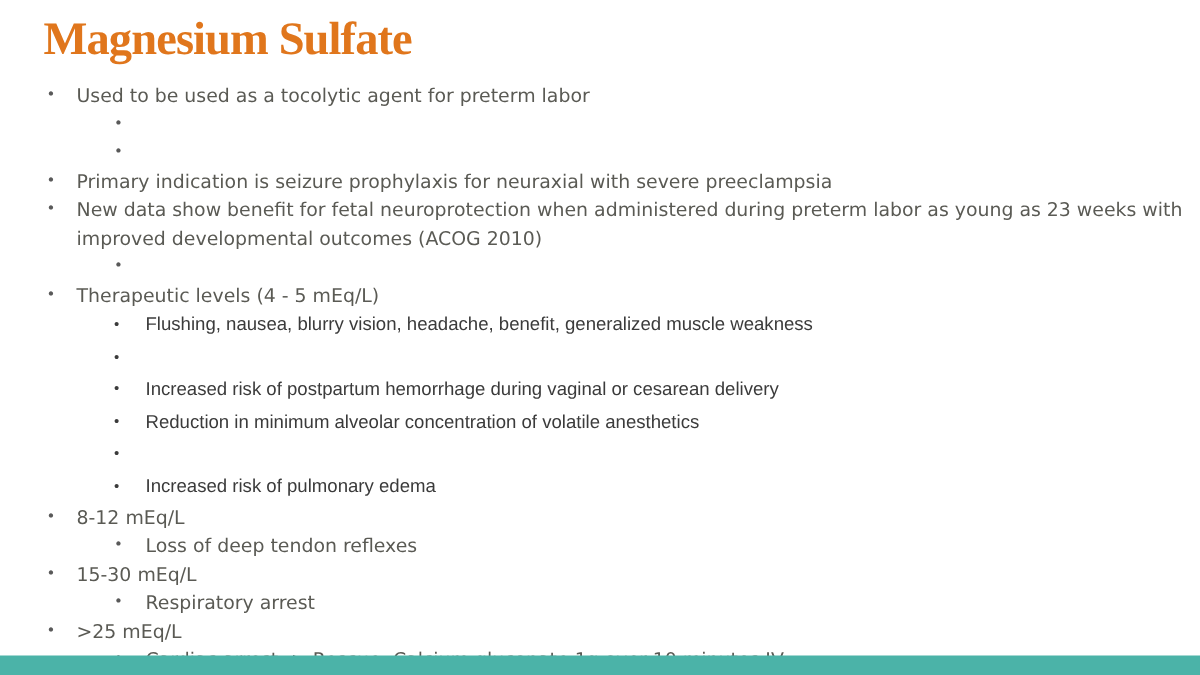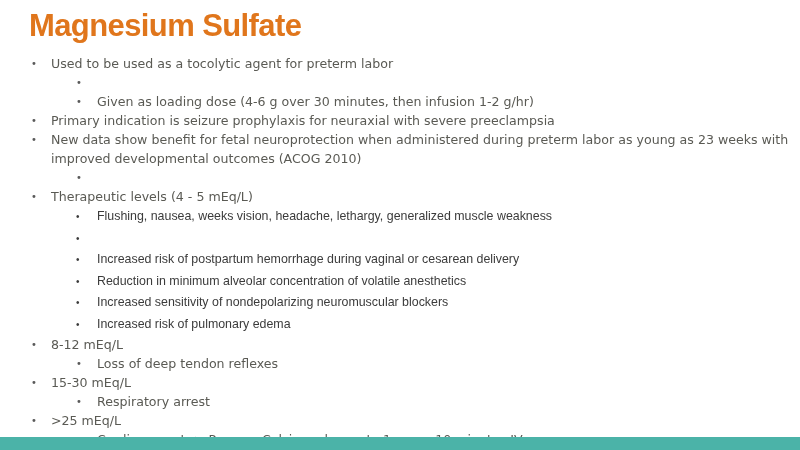--- a/index.html
+++ b/index.html
@@ -16,21 +16,21 @@
     width: 800px;
     height: 450px;
     background: #ffffff;
     overflow: hidden;
     box-sizing: border-box;
   }
   #slide-title {
     position: absolute;
     left: 29px;
     top: 6px;
-    font-family: Liberation Sans, sans-serif;
+    font-family: Liberation Serif, serif;
     font-weight: bold;
     font-size: 31px;
     line-height: 40px;
     letter-spacing: -0.6px;
     color: #E0761C;
     white-space: nowrap;
   }
   #body-area {
     position: absolute;
     left: 0;
@@ -106,55 +106,53 @@
   <div id="body-area">
       <div class="bullet-row lvl1">
         <span class="marker">•</span>
         <span class="btext">Used to be used as a tocolytic agent for preterm labor</span>
       </div>
       <div class="bullet-row lvl2">
         <span class="marker">•</span>
       </div>
       <div class="bullet-row lvl2">
         <span class="marker">•</span>
-        <span class="btext">Given as loading dose (4-6 g over 30 minutes, then infusion 1-2  g/hr)</span>
       </div>
       <div class="bullet-row lvl1">
         <span class="marker">•</span>
         <span class="btext">Primary indication is seizure prophylaxis for neuraxial with severe preeclampsia</span>
       </div>
       <div class="bullet-row lvl1">
         <span class="marker">•</span>
         <span class="btext">New data show benefit for fetal neuroprotection when administered during preterm labor as young as 23 weeks with improved developmental outcomes (ACOG 2010)</span>
       </div>
       <div class="bullet-row lvl2">
         <span class="marker">•</span>
       </div>
       <div class="bullet-row lvl1">
         <span class="marker">•</span>
         <span class="btext">Therapeutic levels (4 - 5 mEq/L)</span>
       </div>
       <div class="bullet-row lvl2 altfont">
         <span class="marker">•</span>
-        <span class="btext">Flushing, nausea, weeks vision, headache, lethargy, generalized muscle weakness</span>
+        <span class="btext">Flushing, nausea, blurry vision, headache, benefit, generalized muscle weakness</span>
       </div>
       <div class="bullet-row lvl2 altfont">
         <span class="marker">•</span>
       </div>
       <div class="bullet-row lvl2 altfont">
         <span class="marker">•</span>
         <span class="btext">Increased risk of postpartum hemorrhage during vaginal or cesarean delivery</span>
       </div>
       <div class="bullet-row lvl2 altfont">
         <span class="marker">•</span>
         <span class="btext">Reduction in minimum alveolar concentration of volatile anesthetics</span>
       </div>
       <div class="bullet-row lvl2 altfont">
         <span class="marker">•</span>
-        <span class="btext">Increased sensitivity of nondepolarizing neuromuscular blockers</span>
       </div>
       <div class="bullet-row lvl2 altfont">
         <span class="marker">•</span>
         <span class="btext">Increased risk of pulmonary edema</span>
       </div>
       <div class="bullet-row lvl1">
         <span class="marker">•</span>
         <span class="btext">8-12 mEq/L</span>
       </div>
       <div class="bullet-row lvl2">

